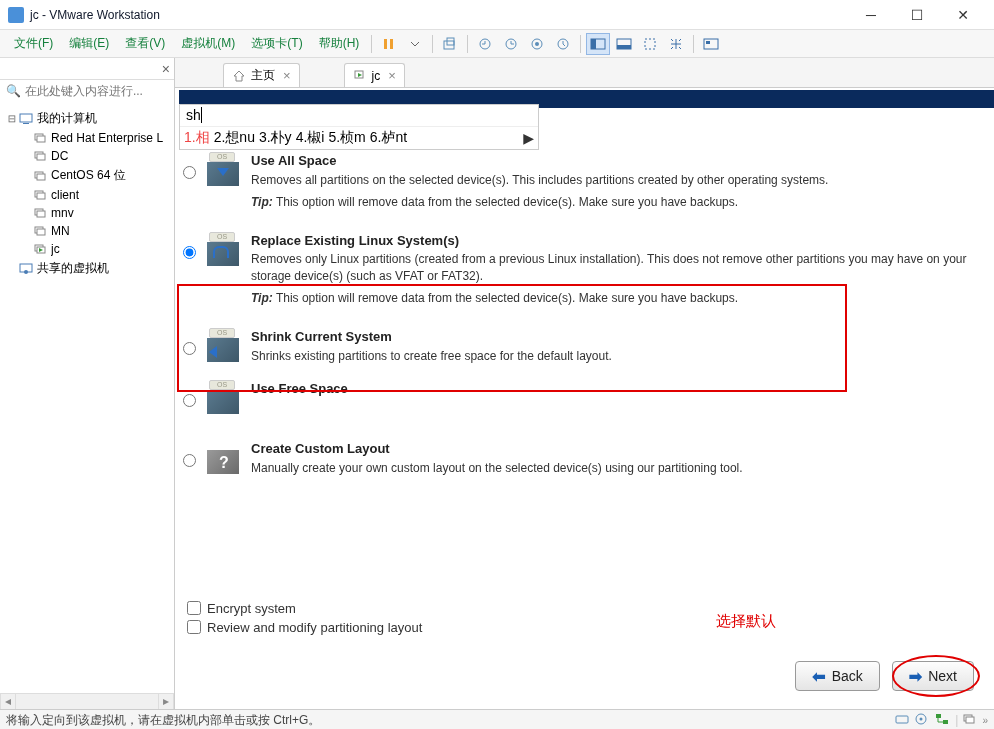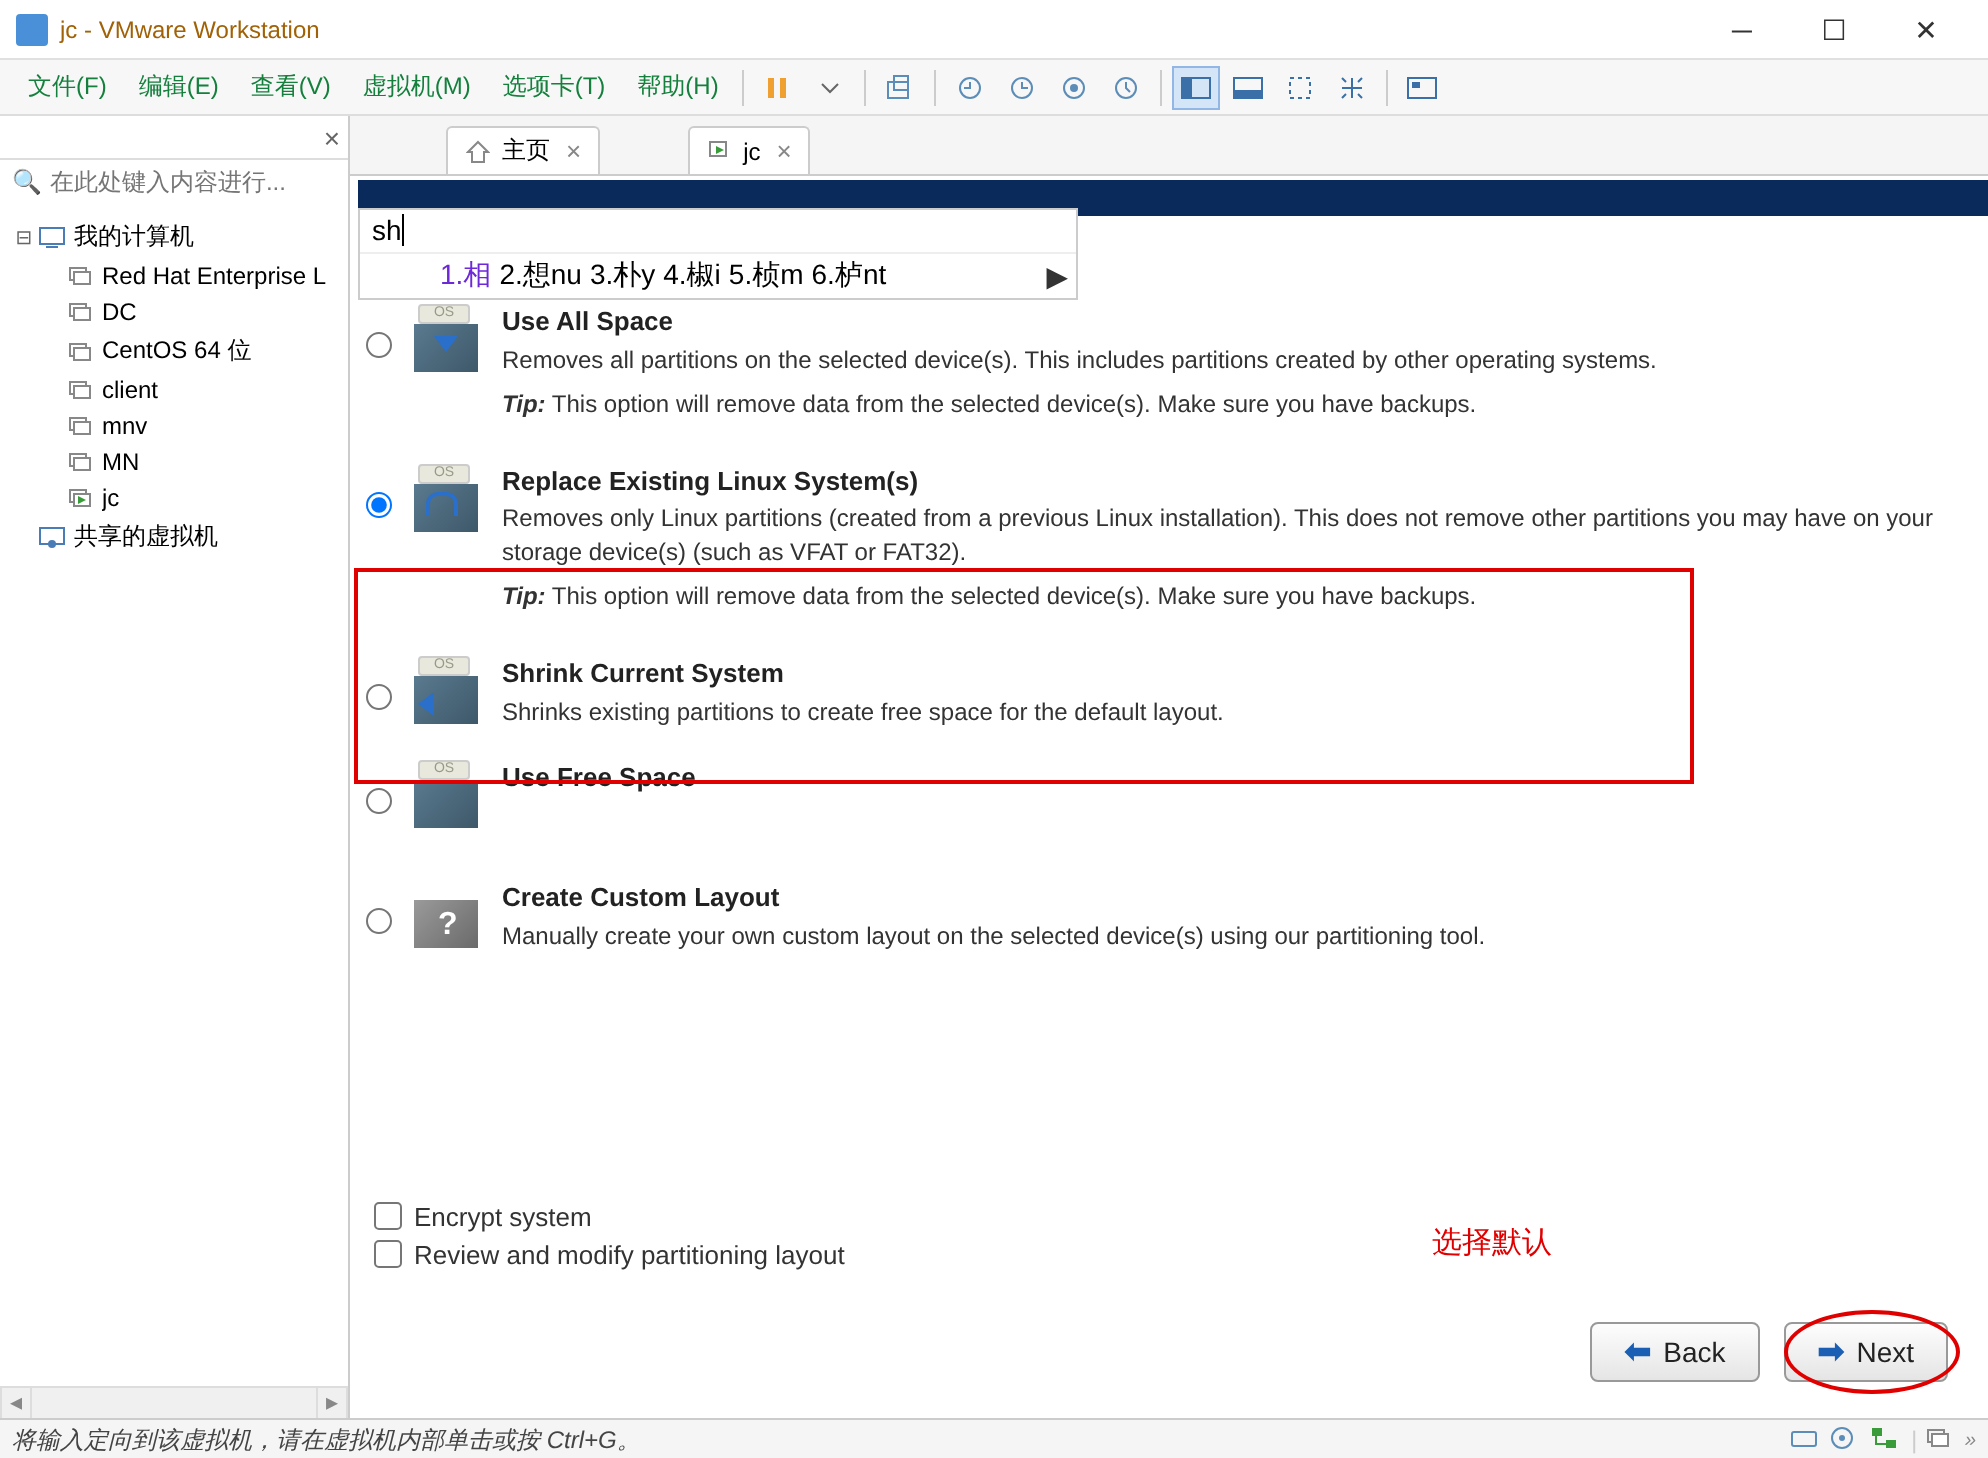--- a/index.html
+++ b/index.html
@@ -1,21 +1,21 @@
 <!DOCTYPE html>
 <html><head>
 <meta charset="utf-8">
 <style>
 * { box-sizing: border-box; margin: 0; padding: 0; font-family: "Microsoft YaHei", Tahoma, sans-serif; }
 body { width: 994px; height: 729px; background: #fff; position: relative; overflow: hidden; font-size: 12px; }
 
 
 .titlebar { height: 30px; background: #fff; border-bottom: 1px solid #e0e0e0; display: flex; align-items: center; padding: 0 8px; }
 .titlebar .app-icon { width: 16px; height: 16px; background: #4a90d9; border-radius: 2px; margin-right: 6px; display:inline-block; }
-.titlebar .title { flex: 1; font-size: 12px; color: #a16207; }
+.titlebar .title { flex: 1; font-size: 12px; color: #0f172a; }
 .titlebar .winbtns { display: flex; gap: 0; }
 .titlebar .winbtn { width: 46px; height: 30px; display: flex; align-items: center; justify-content: center; font-size: 14px; color: #333; cursor: pointer; }
 
 
 .menubar { height: 28px; background: #f7f7f7; border-bottom: 1px solid #ddd; display: flex; align-items: center; padding: 0 6px; }
 .menubar .menuitem { padding: 4px 8px; font-size: 12px; color: #15803d; cursor: pointer; }
 .menubar .sep { width: 1px; height: 18px; background: #ccc; margin: 0 4px; }
 .menubar .tbtn { width: 24px; height: 22px; display: flex; align-items: center; justify-content: center; margin: 0 1px; border: 1px solid transparent; cursor: pointer; }
 .menubar .tbtn.active { border-color: #93b7e4; background: #d5e5f8; }
 .menubar svg { flex-shrink: 0; }
@@ -46,21 +46,21 @@
 
 .vm-screen { flex:1; background:#fff; position:relative; overflow:hidden; }
 .banner { height: 18px; background: #0a2a5c; margin: 2px 0 0 4px; }
 
 
 .ime { position:absolute; top: 16px; left: 4px; width: 360px; background:#fff; border:1px solid #ccc; z-index:5; }
 .ime-input { height: 22px; padding: 2px 6px; font-size:14px; color:#000; border-bottom:1px solid #eee;}
 .ime-input .sh { color:#000; }
 .ime-input .cursor { border-right:1px solid #000; animation: none; }
 .ime-cands { height: 22px; padding: 1px 4px; font-family: "SimSun", serif; font-size:14px; display:flex; align-items:center; gap:4px; white-space:nowrap;}
-.ime-cands .c1 { color:#6d28d9;margin-left:36px; }
+.ime-cands .c1 { color:#ef4444; }
 .ime-cands .more { margin-left:auto; color:#333; }
 
 
 .installer { position:absolute; top: 60px; left: 8px; right: 8px; bottom: 0; font-family: "DejaVu Sans","Liberation Sans",sans-serif; }
 .opt-row { display:flex; padding: 4px 0 18px 0; }
 .opt-radio { width: 16px; padding-top: 14px; }
 .opt-radio input { }
 .opt-icon { width: 44px; height: 38px; margin: 0 4px; position:relative; }
 .opt-icon .tag { position:absolute; top:0; left:6px; width:26px; height:10px; background:#e8e8dc; border:1px solid #ccc; border-radius:2px; font-size:7px; color:#998; text-align:center; line-height:8px;}
 .opt-icon .body { position:absolute; top:10px; left:4px; width:32px; height:24px; background: linear-gradient(135deg,#5a7a8f 0%,#3e5869 100%); }
@@ -81,21 +81,21 @@
 .bottom-checks input { width:14px; height:14px; }
 
 .annot { position:absolute; right: 210px; bottom: 78px; color:#e00000; font-size:15px; font-family:Liberation Mono, monospace;}
 
 .nav-buttons { position:absolute; right: 12px; bottom: 18px; display:flex; gap:12px; }
 .nav-btn { height: 30px; padding: 0 16px; background: linear-gradient(#fdfdfd,#e5e5e5); border:1px solid #999; border-radius:4px; display:flex; align-items:center; gap:6px; font-size:14px; color:#222; cursor:pointer; }
 .nav-btn .arr { font-size:16px; color:#1a5fb4; font-weight:bold;}
 .next-ellipse { position:absolute; right:6px; bottom:12px; width:88px; height:42px; border:2px solid #e00000; border-radius:50%; pointer-events:none; }
 
 
-.statusbar { height: 21px; background: #f5f5f5; border-top:1px solid #ccc; display:flex; align-items:center; padding:0 6px; font-size:12px; color:#444;font-style:italic; }
+.statusbar { height: 21px; background: #f5f5f5; border-top:1px solid #ccc; display:flex; align-items:center; padding:0 6px; font-size:12px; color:#444; }
 .statusbar .msg { flex:1; }
 .statusbar .sicons { display:flex; gap:4px; align-items:center; }
 .statusbar .sic { width:16px; height:14px; }
 </style>
 </head>
 <body>
 
 <div class="titlebar">
   <span class="app-icon"></span>
   <span class="title">jc - VMware Workstation</span>

